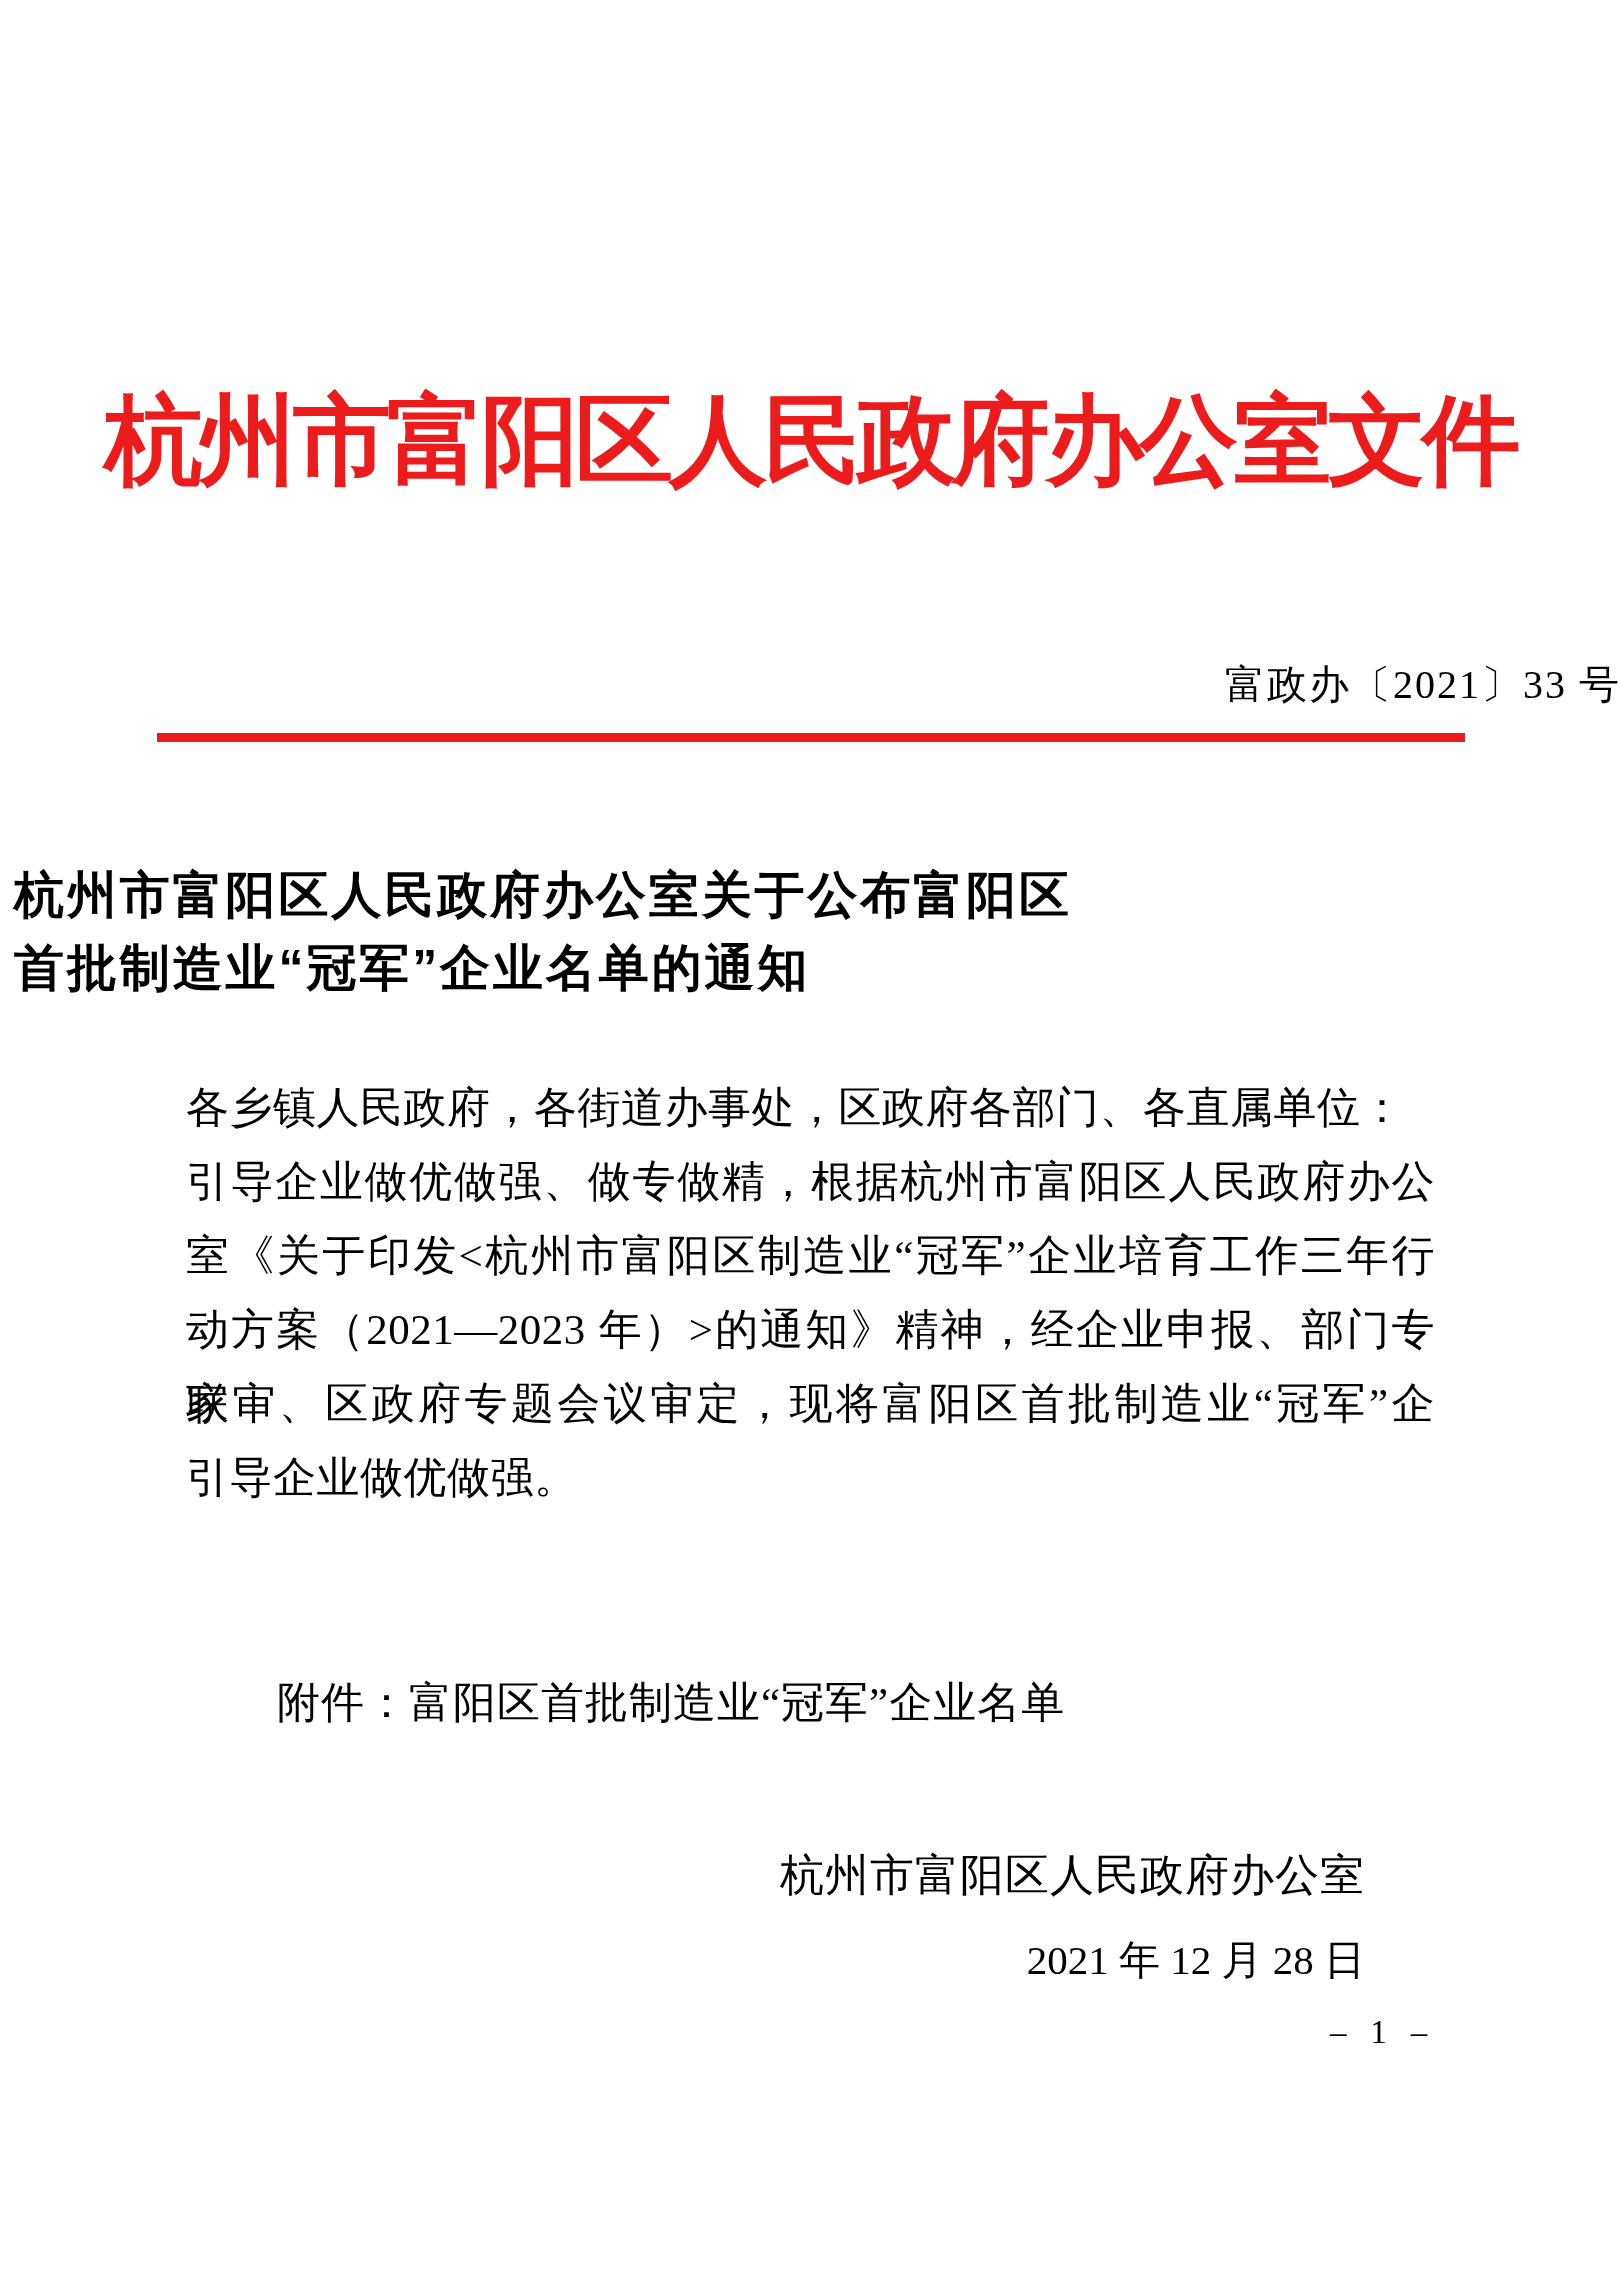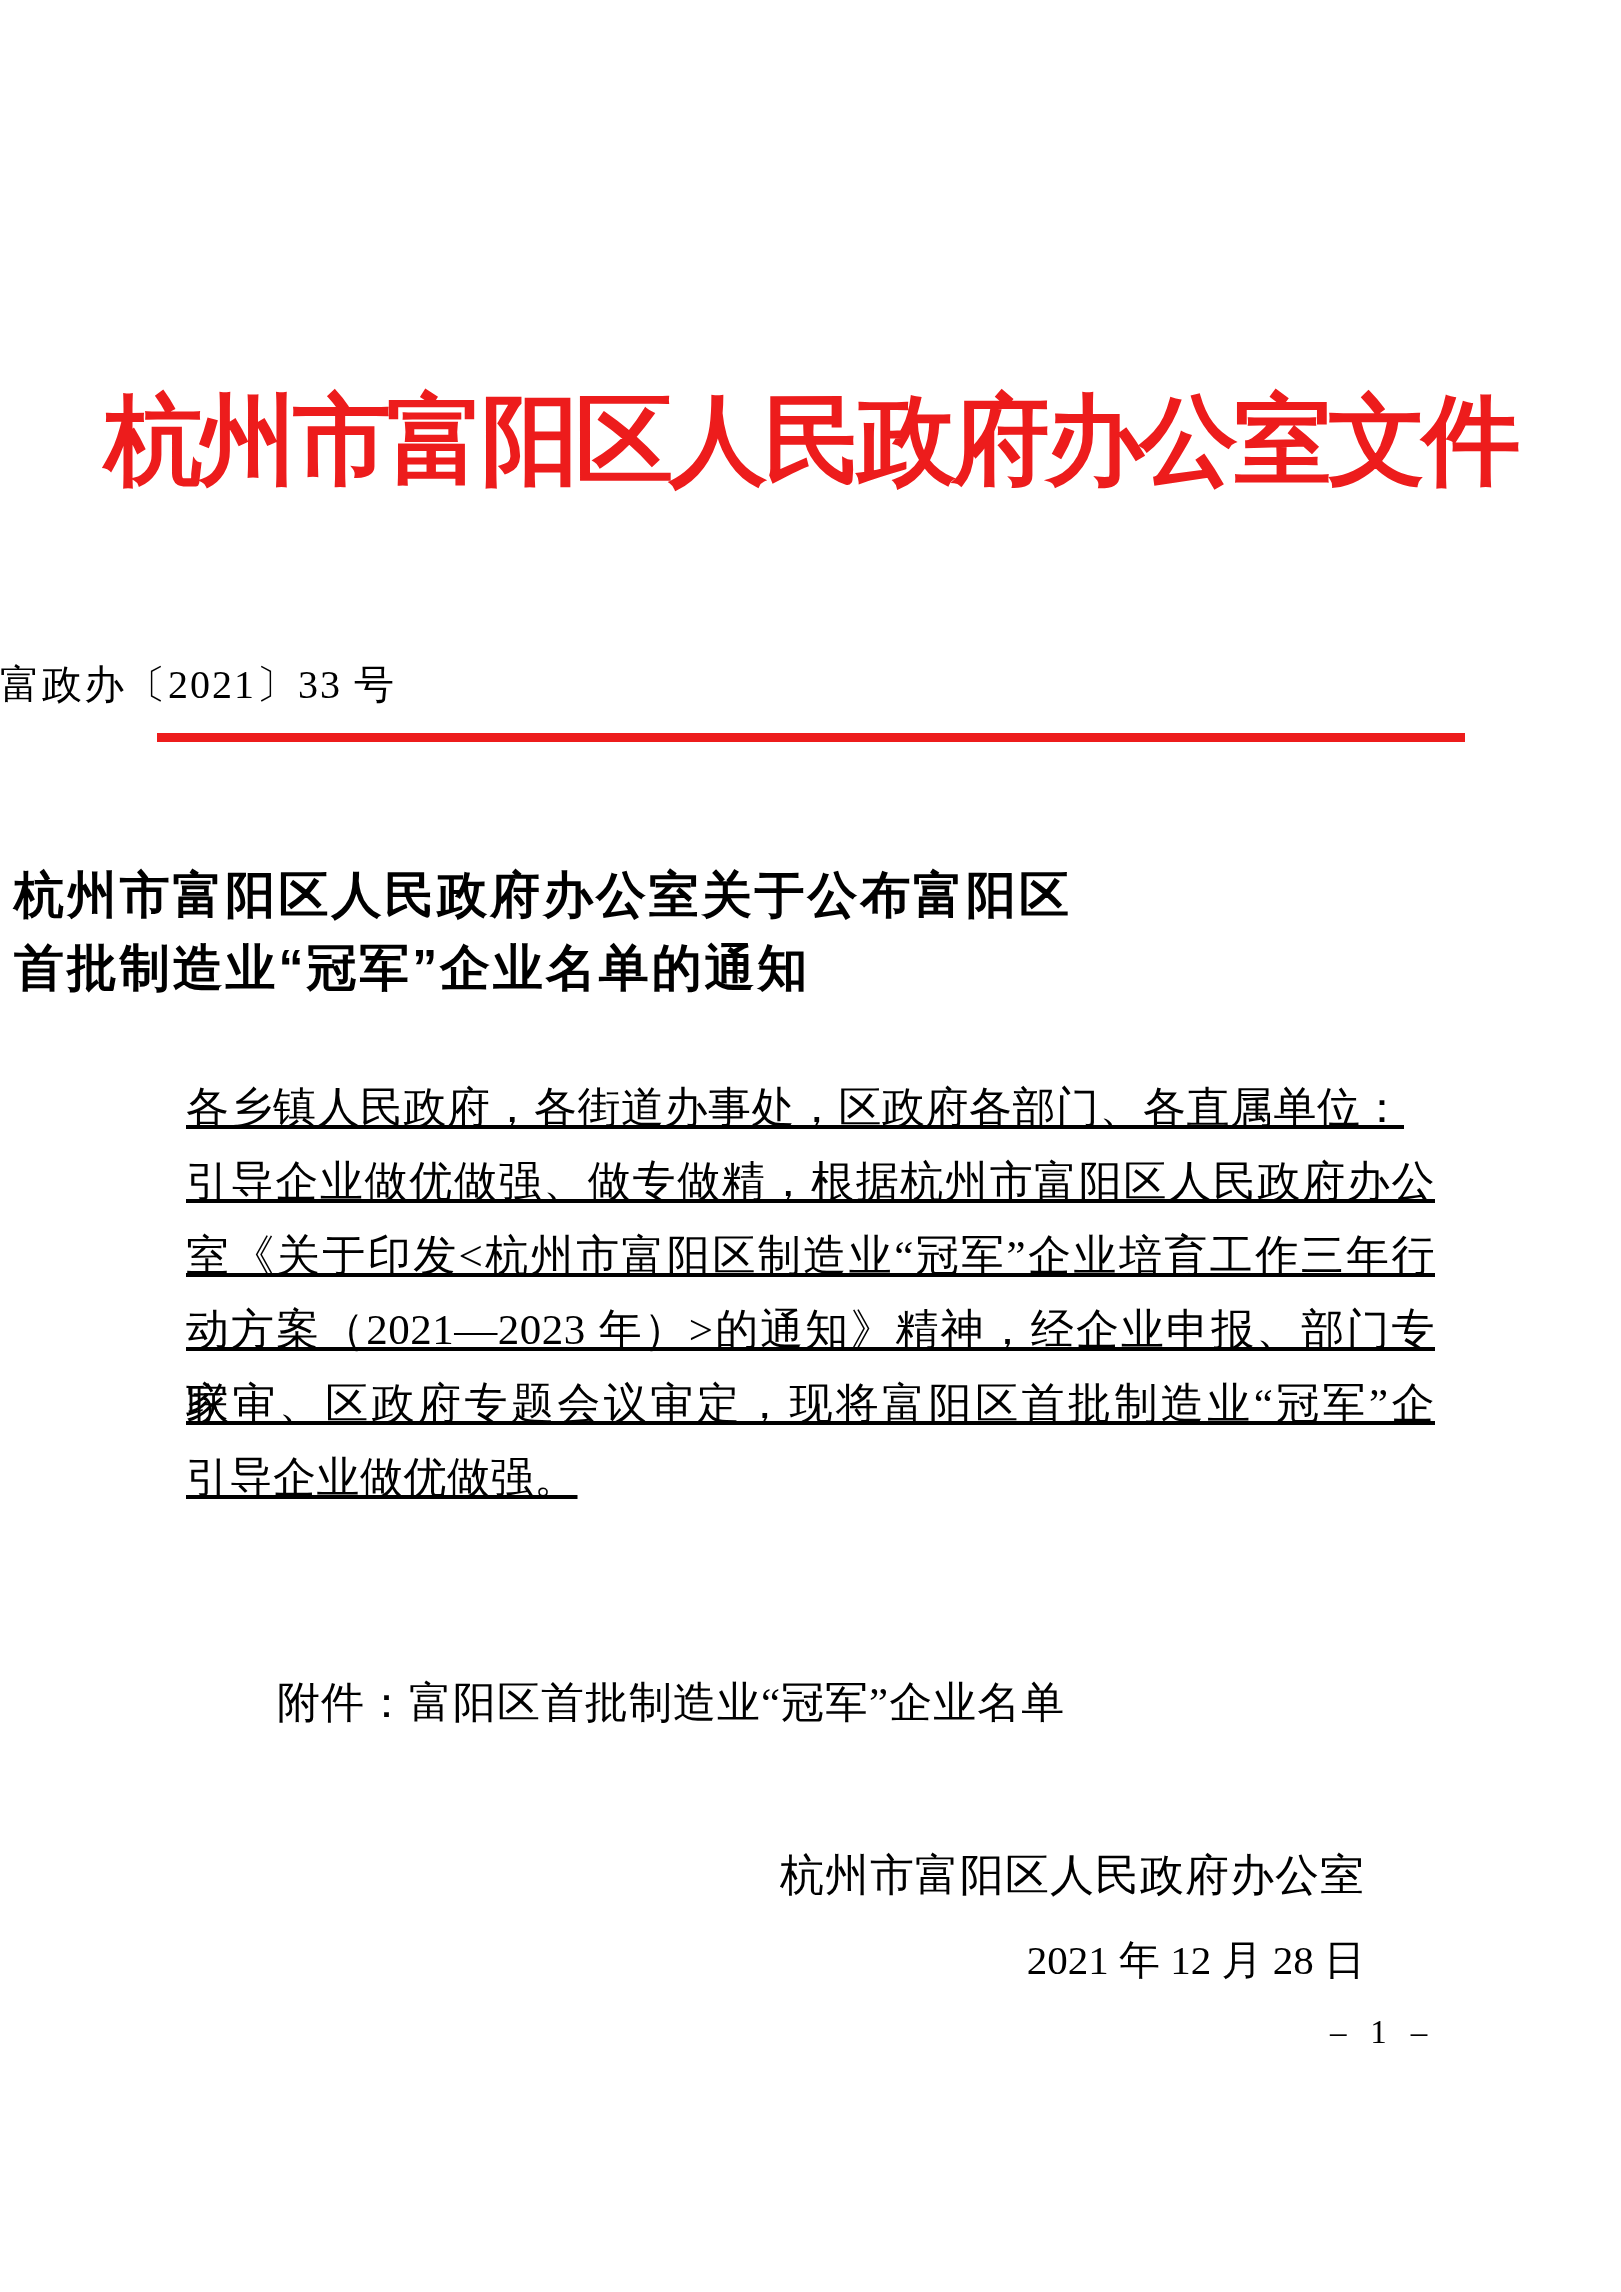--- a/index.html
+++ b/index.html
@@ -24,21 +24,21 @@
     letter-spacing: -3.9px;
     color: var(--red);
     white-space: nowrap;
     line-height: 127px;
   }
   .doc-number {
     position: absolute;
     top: 659px;
     left: 0;
     width: 100%;
-    text-align: left;
+    text-align: right;
     font-size: 40px;
     line-height: 51px;
     letter-spacing: 2px;
   }
   .red-rule {
     position: absolute;
     top: 733px;
     left: 157px;
     width: 1308px;
     height: 8.8px;
@@ -58,21 +58,20 @@
   }
   .title-line { display: block; white-space: nowrap; }
   .body-text {
     position: absolute;
     top: 1071px;
     left: 186px;
     width: 1249px;
     font-size: 43px;
     line-height: 74px;
     letter-spacing: 0.5px;
-    text-decoration: underline;
   }
   .body-line { height: 74px; white-space: nowrap; }
   .body-line.just {
     white-space: normal;
     text-align: justify;
     text-align-last: justify;
   }
   .body-line.indent { text-indent: 86px; }
   .attachment {
     position: absolute;

